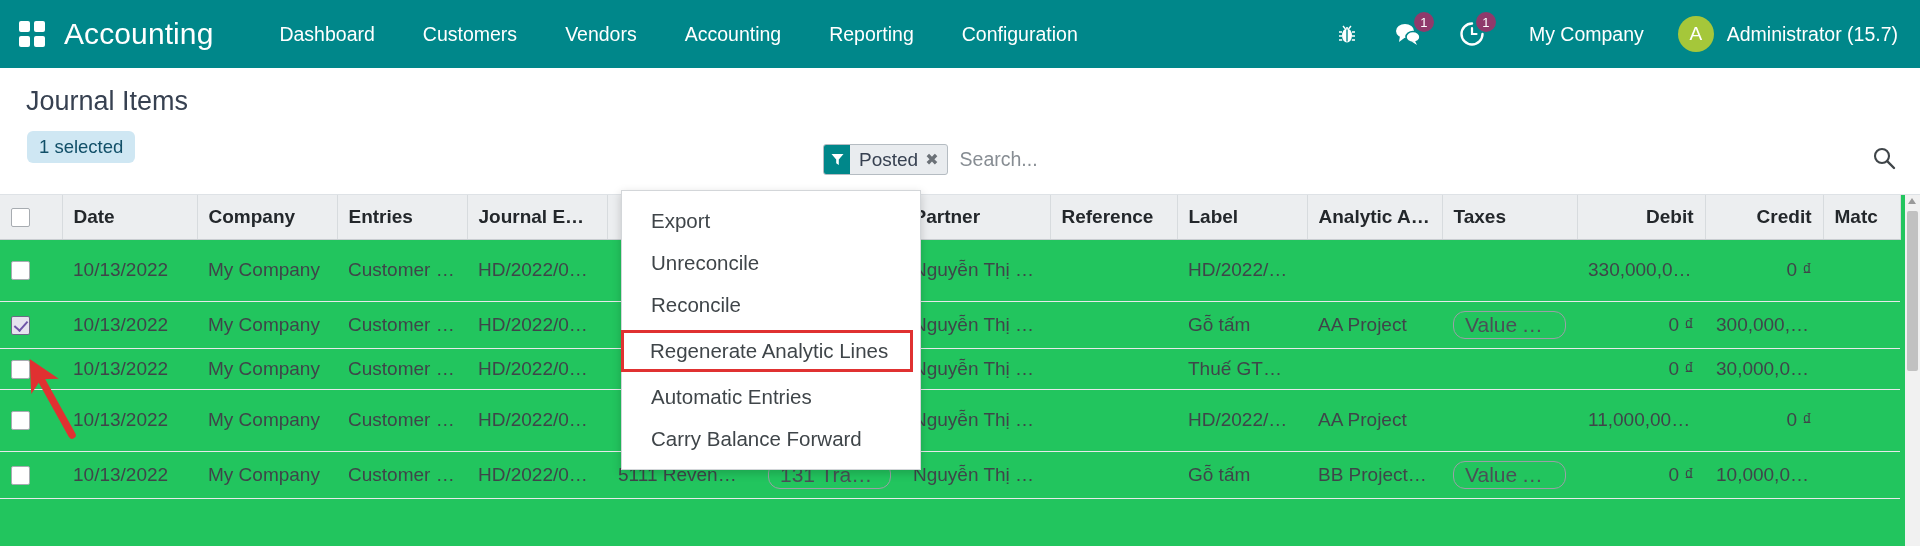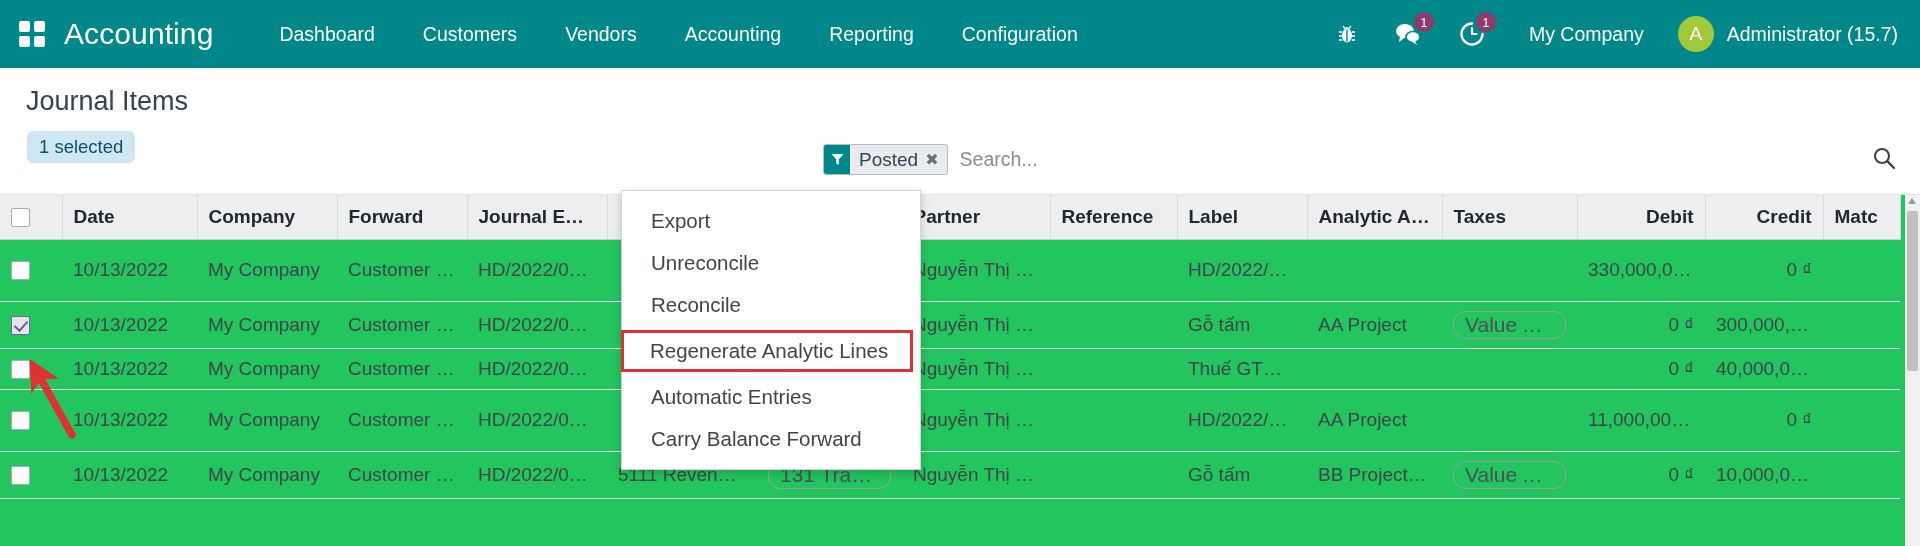--- a/index.html
+++ b/index.html
@@ -539,21 +539,21 @@
         <col style="width:118px">
         <col style="width:77px">
     </colgroup>
     <thead>
       <tr>
         <th>
           <span class="cb"></span>
         </th>
         <th>Date</th>
         <th>Company</th>
-        <th>Forward</th>
+        <th>Entries</th>
         <th>Journal Ent…</th>
         <th></th>
         <th></th>
         <th>Partner</th>
         <th>Reference</th>
         <th>Label</th>
         <th>Analytic Ac…</th>
         <th>Taxes</th>
         <th class="num">Debit</th>
         <th class="num">Credit</th>
@@ -602,21 +602,21 @@
         <td>Customer I…</td>
         <td>HD/2022/0…</td>
         <td></td>
         <td></td>
         <td>Nguyễn Thị …</td>
         <td></td>
         <td>Thuế GTGT …</td>
         <td></td>
         <td></td>
         <td class="num">0 ₫</td>
-        <td class="num">40,000,000 ₫</td>
+        <td class="num">30,000,000 ₫</td>
         <td></td>
       </tr>
       <tr class="tall">
         <td><span class="cb"></span></td>
         <td>10/13/2022</td>
         <td>My Company</td>
         <td>Customer I…</td>
         <td>HD/2022/0…</td>
         <td></td>
         <td></td>

